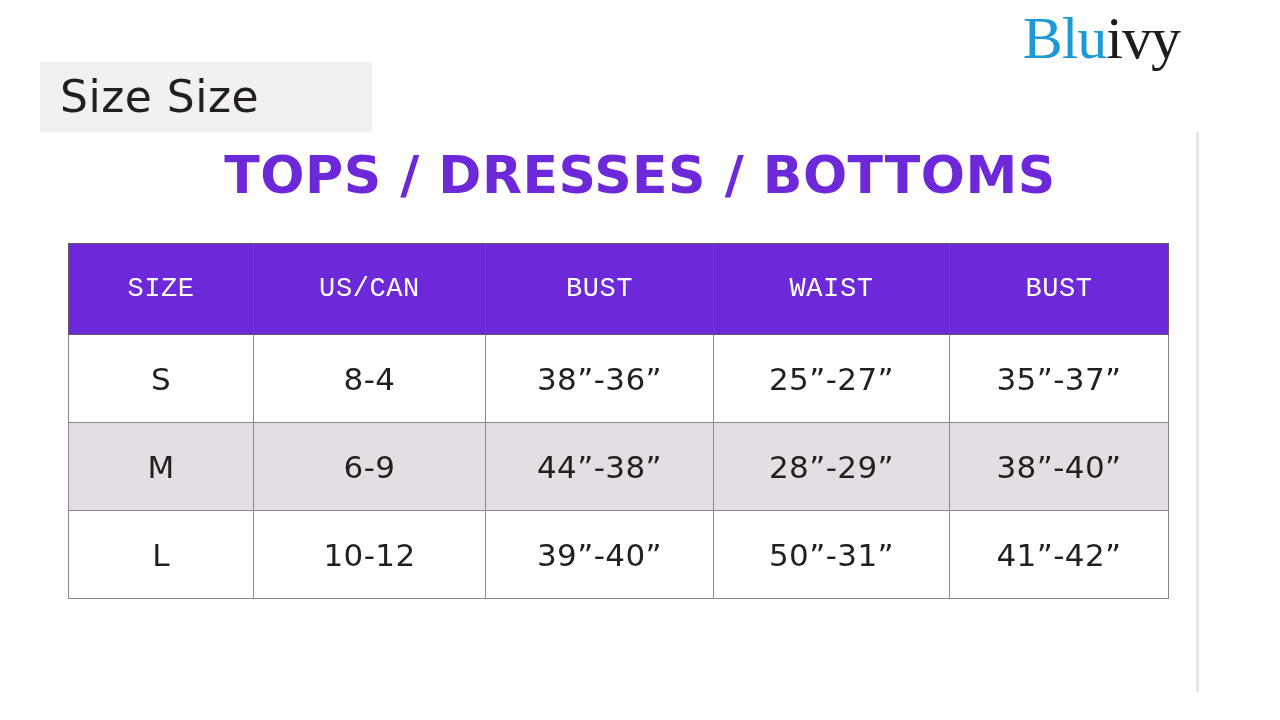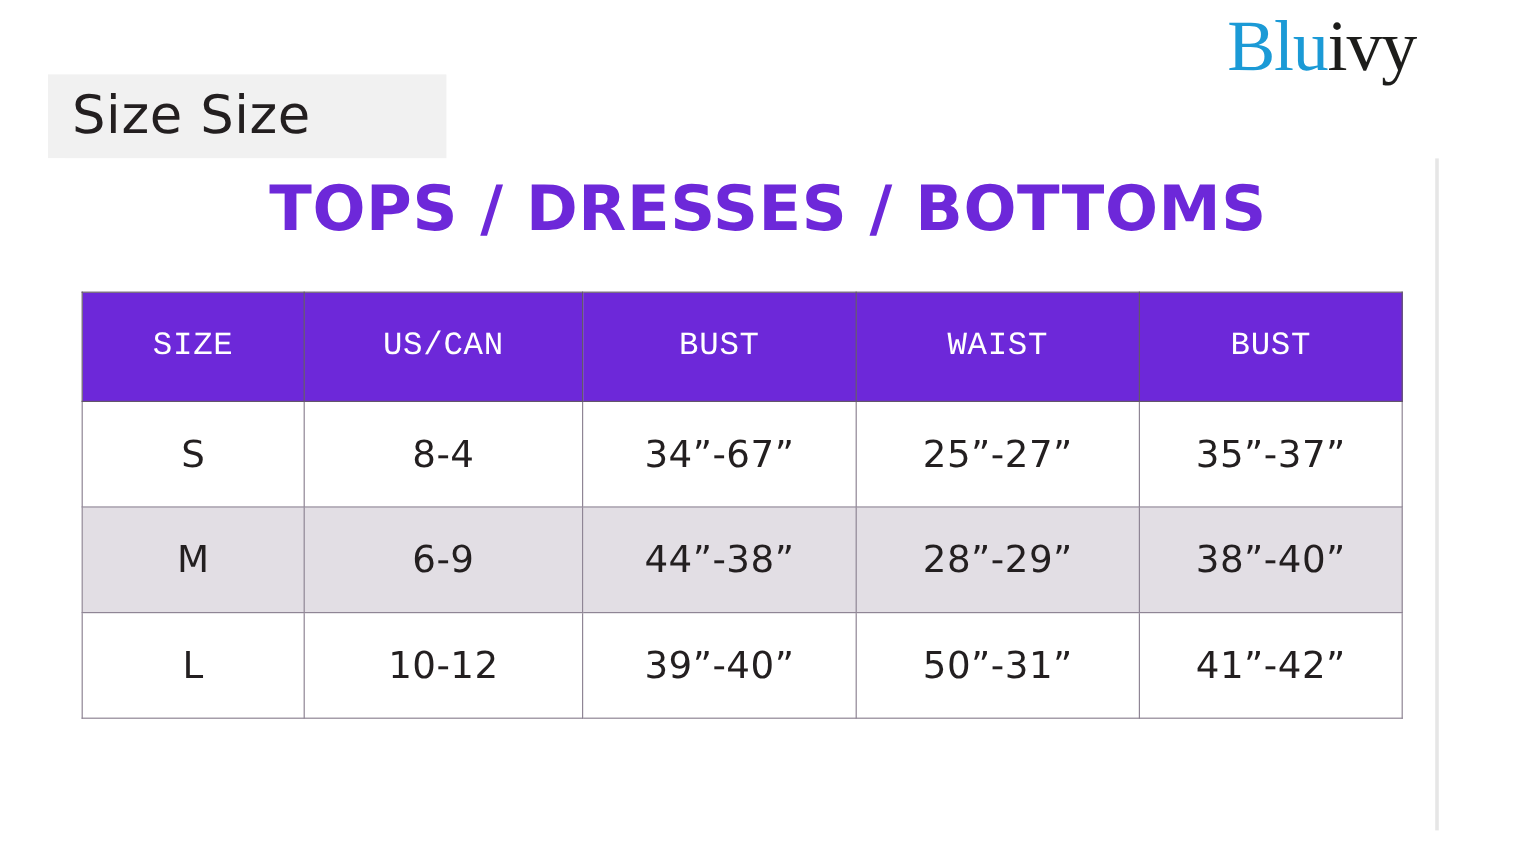--- a/index.html
+++ b/index.html
@@ -172,21 +172,21 @@
         <th>US/CAN</th>
         <th>BUST</th>
         <th>WAIST</th>
         <th>BUST</th>
       </tr>
     </thead>
     <tbody>
       <tr class="row-odd">
         <td>S</td>
         <td>8-4</td>
-        <td>34”-67”</td>
+        <td>38”-36”</td>
         <td>25”-27”</td>
         <td>35”-37”</td>
       </tr>
       <tr class="row-even">
         <td>M</td>
         <td>6-9</td>
         <td>44”-38”</td>
         <td>28”-29”</td>
         <td>38”-40”</td>
       </tr>

